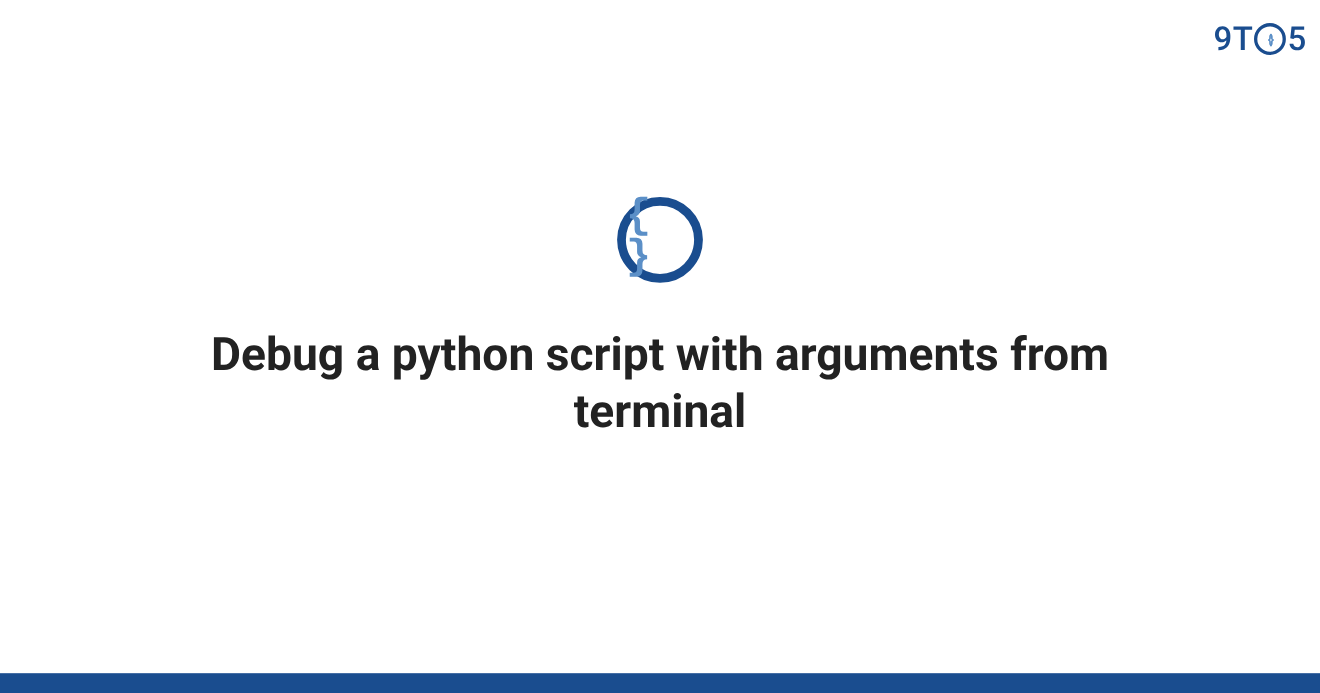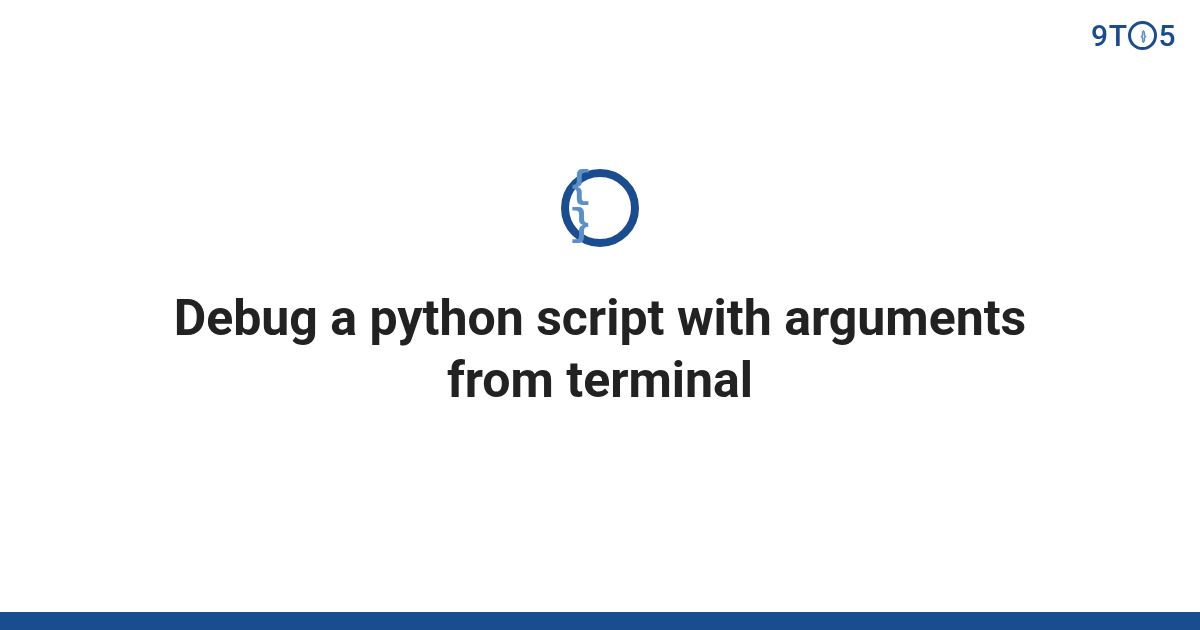--- a/index.html
+++ b/index.html
@@ -11,21 +11,21 @@
       width: 1200px;
       height: 630px;
       background: #ffffff;
       font-family: -apple-system, BlinkMacSystemFont, "Segoe UI", Roboto, Helvetica, Arial, sans-serif;
       position: relative;
       overflow: hidden;
     }
     .header {
       position: absolute;
       top: 18px;
-      right: 24px;
+      right: 12px;
       display: flex;
       align-items: flex-start;
       margin-left: 36px;
     }
     .logo-text {
       font-size: 30px;
       font-weight: 400;
       display: flex;
       align-items: center;
       letter-spacing: 0.5px;
@@ -88,21 +88,21 @@
     .code-braces {
       font-size: 38px;
       font-weight: 700;
       color: #5b8fc7;
       font-family: "Courier New", monospace;
       letter-spacing: -1px;
       line-height: 1;
       margin-top: -3px;
     }
     .headline {
-      font-size: 50px;
+      font-size: 42px;
       font-weight: 700;
       color: #222222;
       text-align: center;
       line-height: 1.25;
       max-width: 900px;
     }
     .footer-bar {
       position: absolute;
       bottom: 0;
       left: 0;

